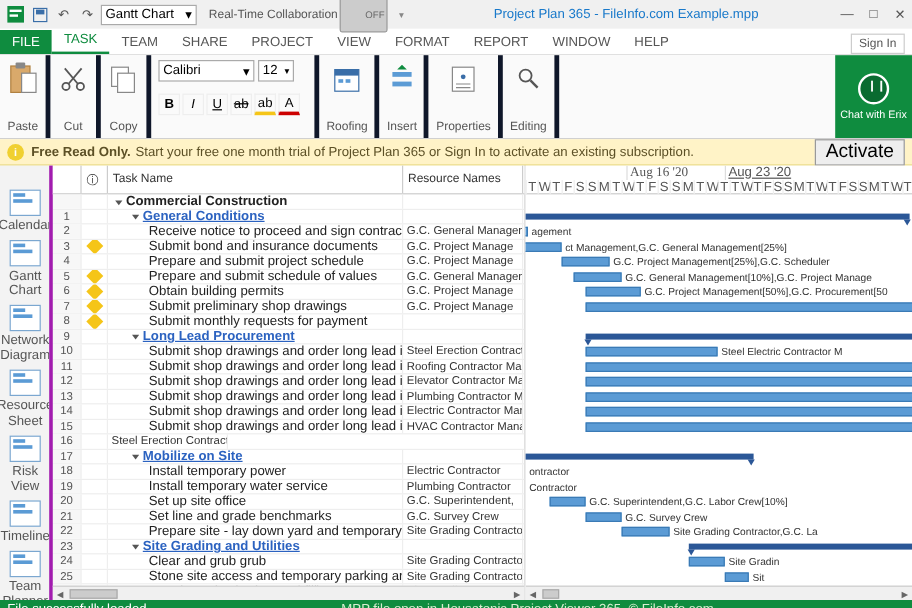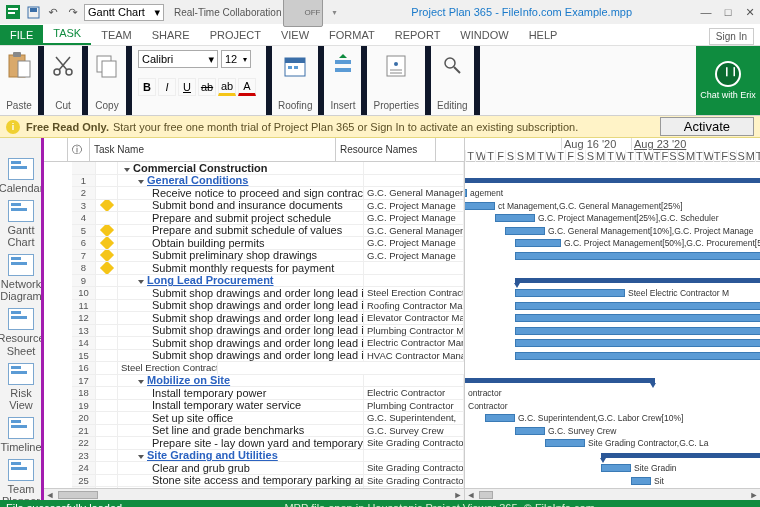--- a/index.html
+++ b/index.html
@@ -15,54 +15,54 @@
 .titlebar .winbtns{display:flex;gap:10px;color:#555;}
 .winbtns span{width:12px;text-align:center;}
 
 .ribbon-tabs{height:22px;background:#fff;display:flex;align-items:flex-end;padding-left:0;border-bottom:1px solid #e0e0e0;}
 .ribbon-tabs .file-tab{background:#0f8c3f;color:#fff;padding:4px 10px;font-size:11px;}
 .ribbon-tabs .tab{padding:4px 10px;font-size:11px;color:#555;}
 .ribbon-tabs .tab.active{color:#0f8c3f;border-bottom:2px solid #0f8c3f;}
 .ribbon-tabs .signin{margin-left:auto;margin-right:6px;font-size:10px;border:1px solid #ccc;padding:2px 6px;color:#555;}
 
 .ribbon{height:70px;background:#fafafa;border-bottom:1px solid #d0d0d0;display:flex;}
-.ribbon-group{display:flex;flex-direction:column;align-items:center;justify-content:space-between;padding:4px 6px;border-right:6px solid #0f172a;}
+.ribbon-group{display:flex;flex-direction:column;align-items:center;justify-content:space-between;padding:4px 6px;border-right:4px solid #0f172a;}
 .ribbon-group .gicon{height:32px;display:flex;align-items:center;justify-content:center;}
 .ribbon-group .glabel{font-size:10px;color:#555;}
 .font-group{flex-direction:column;align-items:flex-start;min-width:140px;}
 .font-row{display:flex;gap:3px;align-items:center;}
 .font-name{border:1px solid #aaa;height:18px;width:80px;font-size:10px;padding:0 3px;display:flex;align-items:center;background:#fff;}
 .font-size{border:1px solid #aaa;height:18px;width:30px;font-size:10px;padding:0 3px;display:flex;align-items:center;background:#fff;}
 .font-btns{display:flex;gap:2px;margin-top:3px;}
 .font-btns .fbtn{width:18px;height:18px;border:1px solid #eee;display:flex;align-items:center;justify-content:center;font-size:11px;}
 .chat-panel{background:#0f8c3f;color:#fff;width:64px;display:flex;flex-direction:column;align-items:center;justify-content:center;margin-left:auto;}
 .chat-panel .avatar{width:26px;height:26px;border-radius:50%;background:#0a6b30;border:2px solid #fff;margin-bottom:3px;position:relative;}
 .chat-panel .avatar::after{content:"❙❙";position:absolute;top:3px;left:6px;color:#fff;font-size:9px;}
 
 .infobar{height:22px;background:#fff3c7;border-bottom:1px solid #e6d87f;display:flex;align-items:center;padding:0 6px;font-size:10px;color:#5c5026;}
 .infobar .info-icon{width:14px;height:14px;border-radius:50%;background:#f0d030;color:#fff;display:flex;align-items:center;justify-content:center;margin-right:6px;font-size:9px;font-weight:bold;}
 .infobar b{margin-right:4px;}
-.infobar .activate{margin-left:auto;border:1px solid #999;background:#eee;padding:1px 23px;font-size:13px;}
+.infobar .activate{margin-left:auto;border:1px solid #999;background:#eee;padding:1px 8px;font-size:16px;}
 
 .main{display:flex;height:362px;}
 
 .viewbar{width:44px;background:#f3f3f3;border-right:3px solid #a21caf;display:flex;flex-direction:column;align-items:flex-end;padding-top:18px;gap:2px;overflow:hidden;}
 .viewbar .vitem{width:40px;display:flex;flex-direction:column;align-items:center;font-size:8.5px;color:#555;text-align:center;line-height:1.1;padding:2px 0;cursor:pointer;}
 .viewbar .vitem .vicon{width:26px;height:22px;background:#fff;border:1px solid #7ba7d0;margin-bottom:2px;position:relative;}
 .viewbar .vitem .vicon::before{content:"";position:absolute;left:2px;top:2px;width:10px;height:3px;background:#5b9bd5;}
 .viewbar .vitem .vicon::after{content:"";position:absolute;left:2px;top:7px;width:16px;height:3px;background:#5b9bd5;}
 
 .grid-area{flex:0 0 394px;display:flex;flex-direction:column;border-right:1px solid #ccc;position:relative;}
 .grid-header{height:24px;display:flex;background:#fff;border-bottom:1px solid #ccc;}
 .gh-cell{border-right:1px solid #ccc;display:flex;align-items:center;padding:0 4px;font-size:10px;color:#333;}
 .gh-id{width:24px;}
 .gh-ind{width:22px;}
 .gh-name{width:246px;}
 .gh-res{width:100px;}
-.grid-body{flex:1;overflow:hidden;margin-left:28px;}
+.grid-body{flex:1;overflow:hidden;}
 .grow{display:flex;height:12.5px;border-bottom:1px solid #eee;}
 .gcell{border-right:1px solid #eee;display:flex;align-items:center;font-size:9.5px;color:#222;overflow:hidden;white-space:nowrap;}
 .gc-id{width:24px;justify-content:center;background:#f7f7f7;color:#555;}
 .gc-ind{width:22px;justify-content:center;}
 .gc-name{width:246px;padding-left:4px;}
 .gc-res{width:100px;padding-left:3px;color:#333;}
 .summary{font-weight:bold;}
 .section{color:#2b62c0;text-decoration:underline;font-weight:bold;}
 .tri{display:inline-block;width:0;height:0;margin-right:3px;}
 .tri-down{border-left:3px solid transparent;border-right:3px solid transparent;border-top:4px solid #555;}
@@ -512,21 +512,21 @@
       </div>
     <div class="hscroll">
         <span class="arrow">◄</span>
         <div class="thumb" style="width:40px;margin-left:2px;"></div>
         <span class="arrow" style="margin-left:auto">►</span>
       </div>
   </div>
 
   <div class="gantt-area">
     <div class="timescale" id="timescale">
-        <div class="week" style="left: 96px;">Aug 16 '20</div>
+        <div class="week" style="left: 84px; font-family: Liberation Serif, serif;">Aug 16 '20</div>
         <div class="week" style="left: 166px; text-decoration: underline;">Aug 23 '20</div>
         <div class="days" style="left: 0px;">
           <div class="day">T</div>
           <div class="day">W</div>
           <div class="day">T</div>
           <div class="day">F</div>
           <div class="day">S</div>
           <div class="day">S</div>
           <div class="day">M</div>
           <div class="day">T</div>

